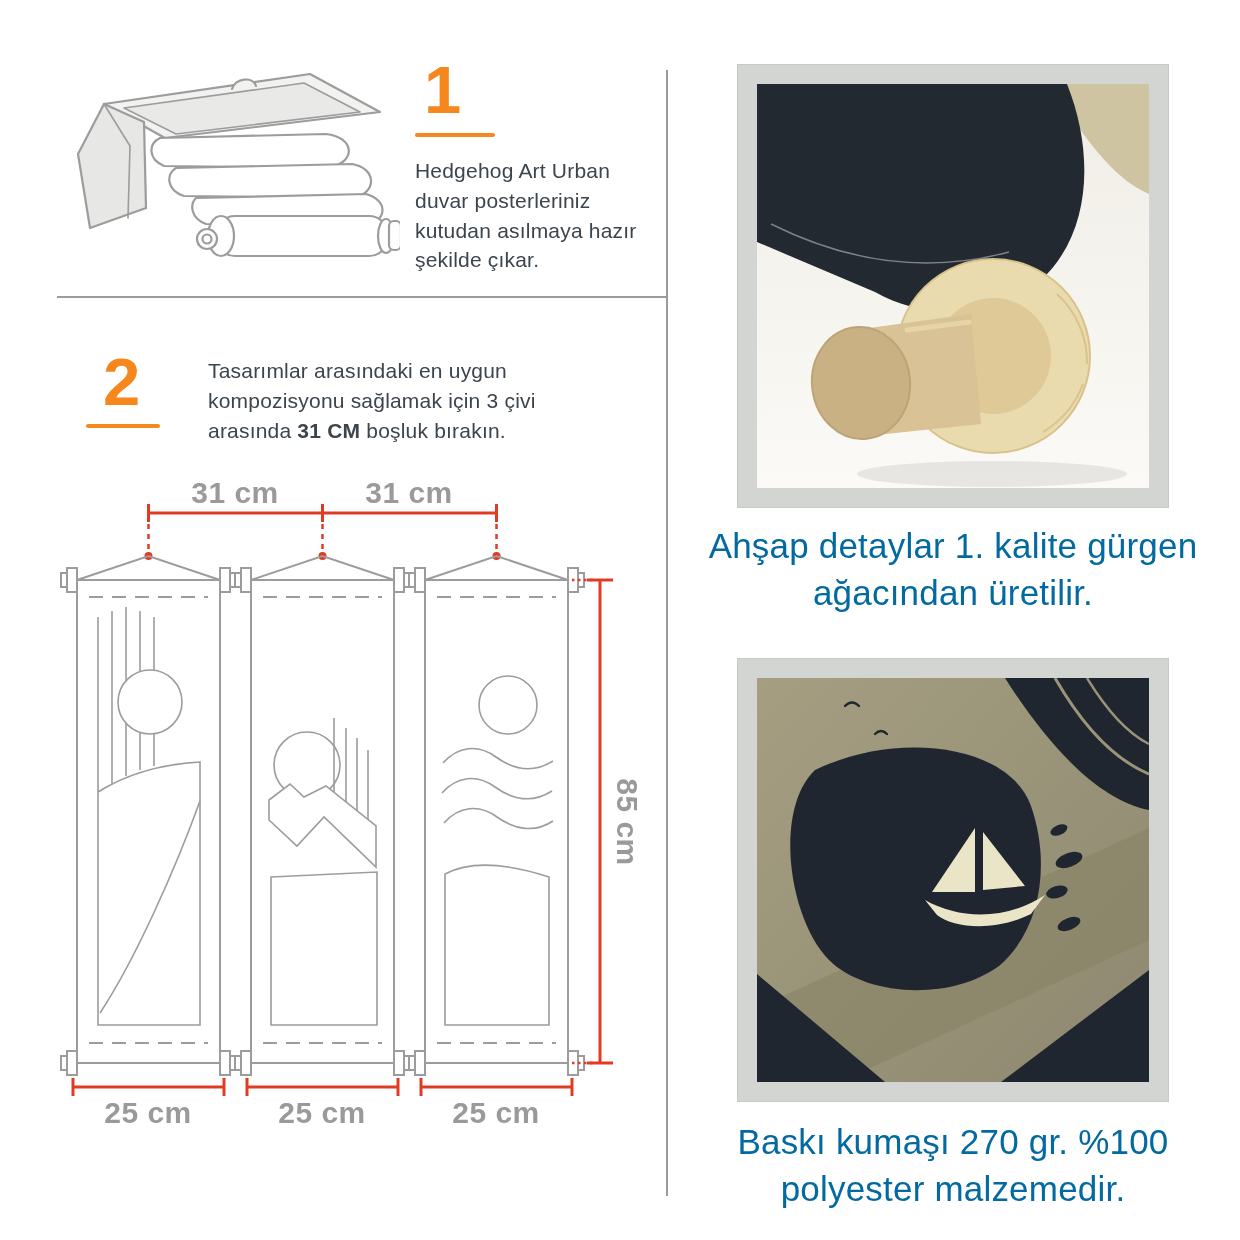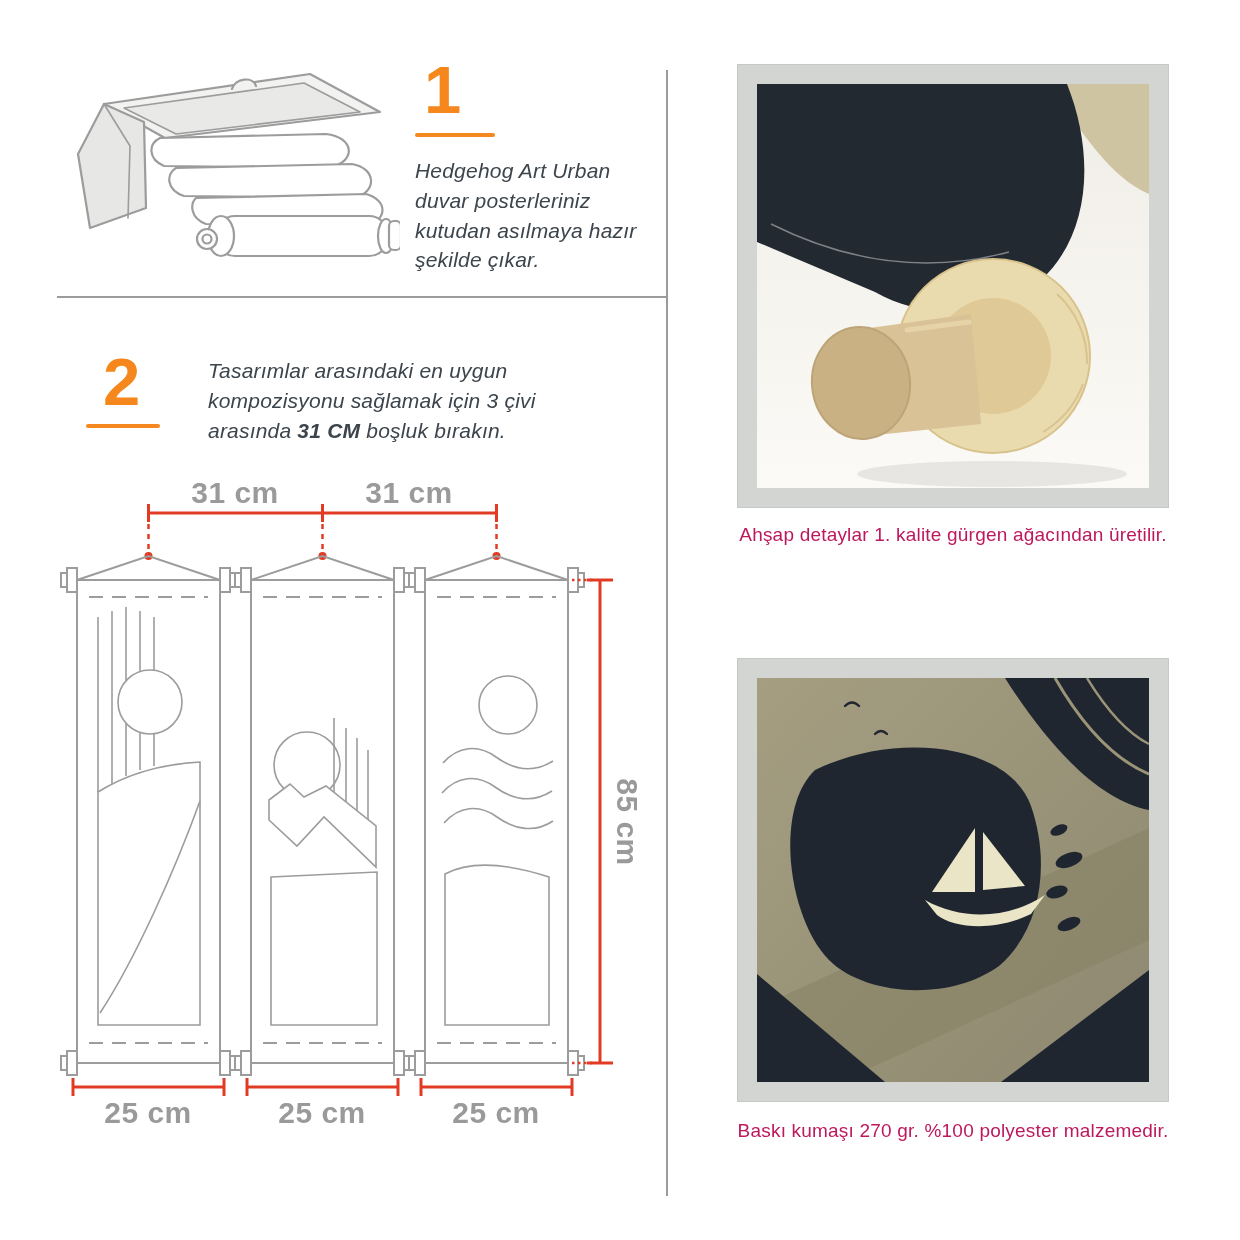--- a/index.html
+++ b/index.html
@@ -6,32 +6,32 @@
   body{
     width:1240px;height:1240px;position:relative;background:#ffffff;
     font-family:"Liberation Sans", sans-serif;overflow:hidden;
   }
   .abs{position:absolute;}
   .stepnum{
     font-size:67px;font-weight:700;color:#F5871D;line-height:1;letter-spacing:-1px;
   }
   .stepline{background:#F5891F;height:4px;border-radius:2px;}
   .steptext{
-    font-size:21px;color:#3C444C;line-height:1.42;letter-spacing:0.2px;font-style:italic;
+    font-size:21px;color:#3C444C;line-height:1.42;letter-spacing:0.2px;
   }
   .divider{background:#9B9B9B;}
   .mlabel{
     font-size:30px;font-weight:700;color:#9A9A9A;text-align:center;letter-spacing:0.5px;
   }
   .photo-card{
     background:#D3D5D3;box-shadow:0 0 0 1px #c7c9c8 inset;
   }
   .photo-inner{position:absolute;left:20px;top:20px;width:392px;height:404px;overflow:hidden;background:#eee;}
   .caption{
-    font-size:19px;color:#be185d;text-align:center;line-height:1.35;letter-spacing:0.2px;
+    font-size:35px;color:#0369a1;text-align:center;line-height:1.35;letter-spacing:0.2px;
   }
   svg{display:block;}
 </style>
 </head>
 <body>
 
 <svg class="abs" style="left:64px;top:58px;" width="336" height="208" viewBox="0 0 336 208" fill="none" stroke="#9C9C9C" stroke-width="2.2" stroke-linejoin="round" stroke-linecap="round">
 
   <path d="M 40 46 L 246 16 L 316 54 L 101 80 Z" fill="#F2F2F1"></path>
   <path d="M 60 50 L 240 25 L 296 54 L 112 76 Z" fill="#E9E9E8" stroke-width="1.6"></path>

